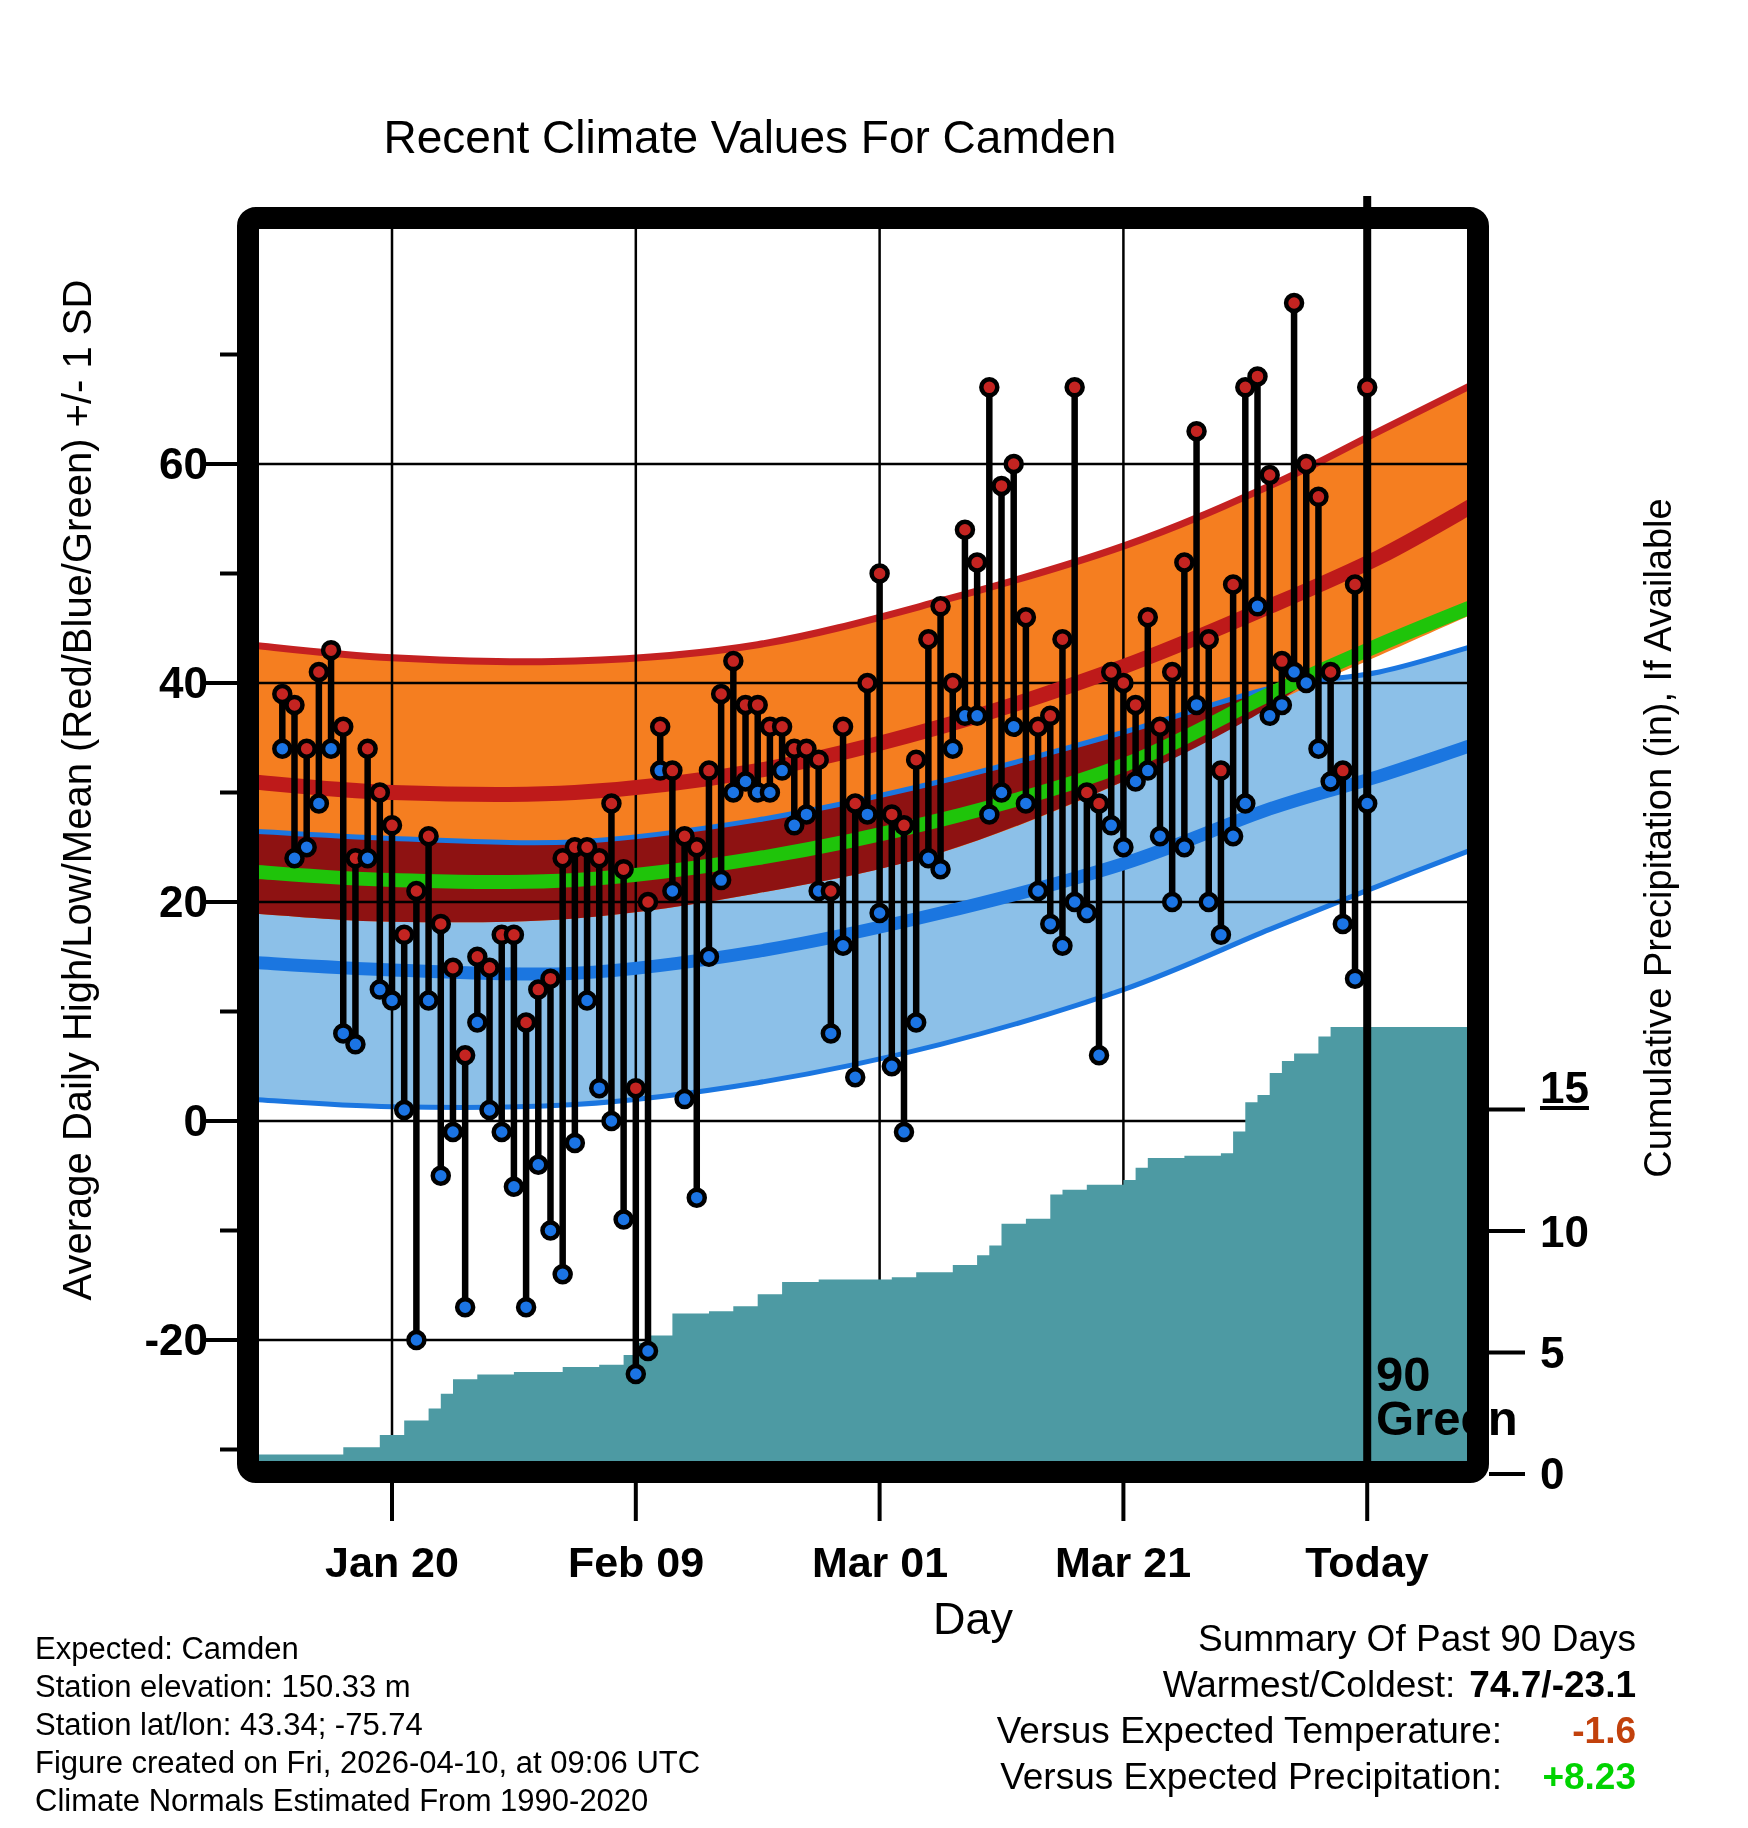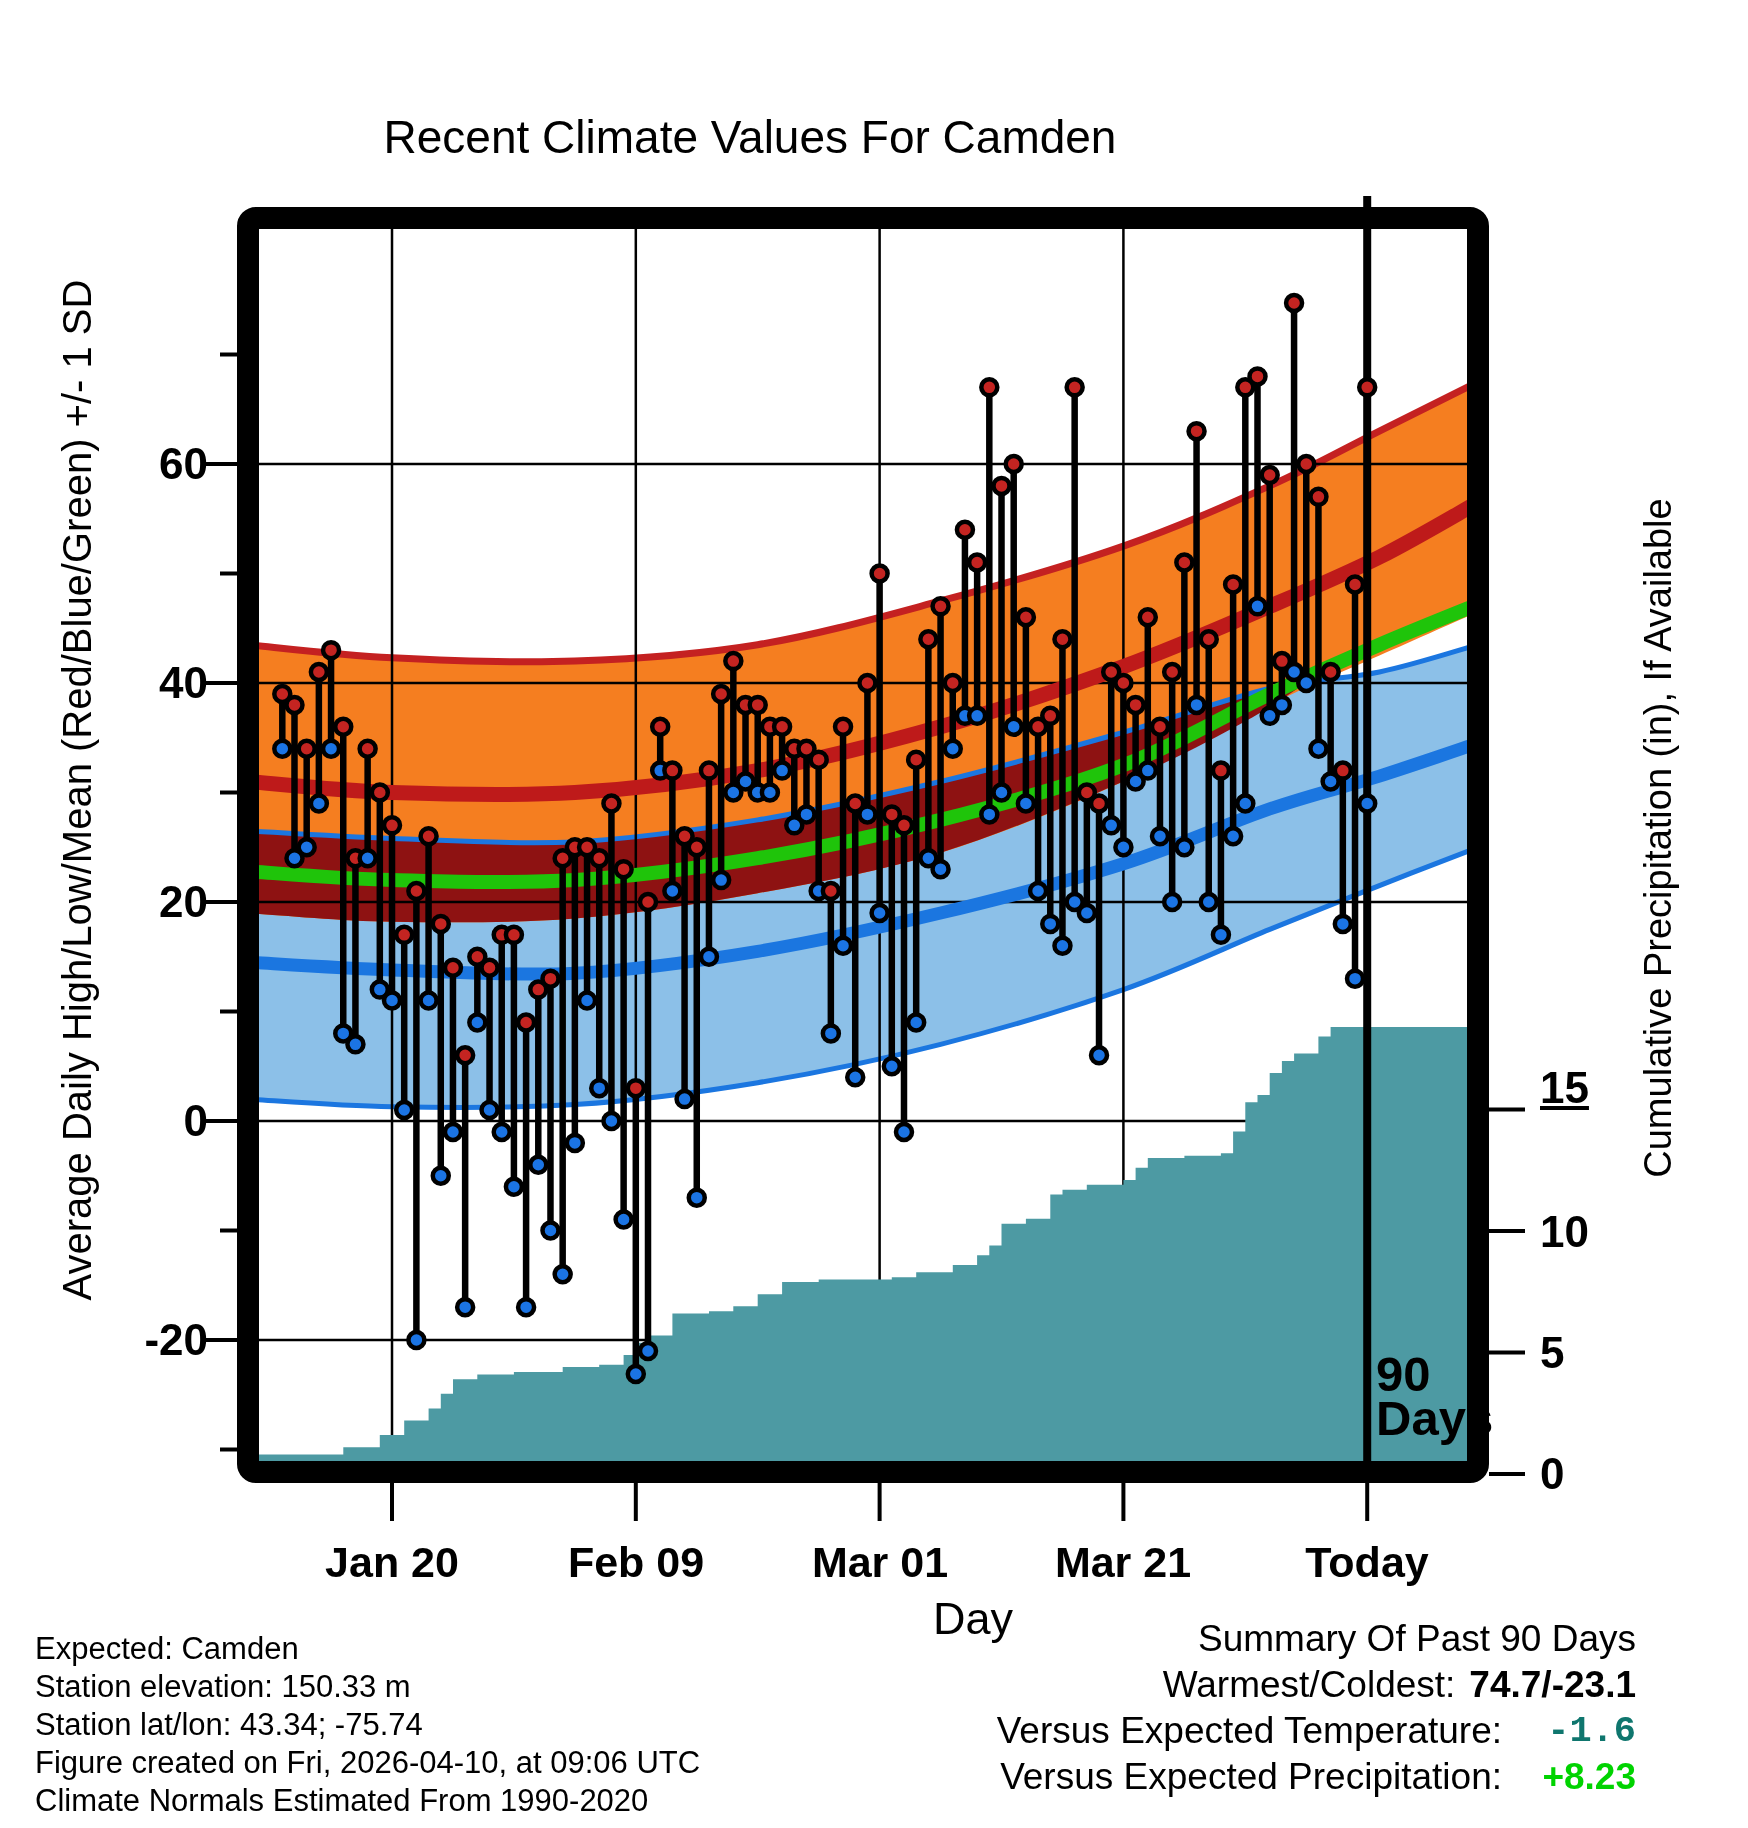--- a/index.html
+++ b/index.html
@@ -20,21 +20,21 @@
   .rt0{left:1540px;top:1060px;text-decoration:underline;} .rt1{left:1540px;top:1204px;}
   .rt2{left:1540px;top:1325px;} .rt3{left:1540px;top:1446px;}
   .xtick{width:240px;text-align:center;font-size:43px;font-weight:600;top:1538px;}
   .xt0{left:272px;} .xt1{left:516px;} .xt2{left:760px;} .xt3{left:1003px;} .xt4{left:1247px;}
   .marker{left:1376px;width:110px;font-size:49px;font-weight:700;line-height:44px;}
   .mk1{top:1352px;} .mk2{top:1396px;}
   #footer{left:35px;top:1630px;font-size:31px;line-height:38px;}
   #summary{right:68px;top:1616px;text-align:right;font-size:37px;line-height:46px;}
   .sumrow{display:flex;justify-content:flex-end;gap:14px;}
   .sumval{min-width:120px;text-align:right;font-weight:700;}
-  .val-black{color:#000;} .val-blue{color:#0f766e;font-family:Liberation Mono, monospace;} .val-green{color:#00d300;}
+  .val-black{color:#000;} .val-blue{color:#c2410c;} .val-green{color:#00d300;}
 </style>
 </head>
 <body>
 
 <div id="page">
 
   <svg id="plot-svg" viewBox="0 0 1748 1828" xmlns="http://www.w3.org/2000/svg">
       <path d="M248.0,830.8 C272.0,832.1 337.5,836.7 392.0,838.5 C446.5,840.3 513.9,844.9 574.9,841.8 C635.8,838.7 696.8,829.9 757.7,819.9 C818.7,809.8 879.6,796.1 940.6,781.5 C1001.5,766.9 1068.6,747.8 1123.4,732.3 C1178.3,716.8 1227.0,698.5 1269.7,688.5 C1312.4,678.4 1344.7,679.3 1379.4,672.0 C1414.1,664.8 1461.6,649.2 1478.0,644.7 L1478.0,847.3 C1461.6,853.6 1414.1,871.9 1379.4,885.6 C1344.7,899.3 1312.4,912.0 1269.7,929.4 C1227.0,946.7 1178.3,970.4 1123.4,989.6 C1068.6,1008.8 1001.5,1028.8 940.6,1044.3 C879.6,1059.9 818.7,1072.6 757.7,1082.7 C696.8,1092.7 635.8,1100.6 574.9,1104.6 C513.9,1108.6 446.5,1107.7 392.0,1106.8 C337.5,1105.9 272.0,1100.4 248.0,1099.1 Z" fill="#8CC0E8" stroke="none"></path>
       <path d="M248.0,644.7 C272.0,646.9 337.5,655.1 392.0,657.8 C446.5,660.6 513.9,663.3 574.9,661.1 C635.8,658.9 696.8,654.7 757.7,644.7 C818.7,634.6 879.6,617.3 940.6,600.9 C1001.5,584.5 1068.6,565.3 1123.4,546.1 C1178.3,527.0 1227.0,505.1 1269.7,485.9 C1312.4,466.7 1344.7,448.5 1379.4,431.1 C1414.1,413.8 1461.6,390.1 1478.0,381.9 L1478.0,611.8 C1461.6,619.1 1414.1,640.1 1379.4,655.6 C1344.7,671.1 1312.4,683.9 1269.7,704.9 C1227.0,725.9 1178.3,756.9 1123.4,781.5 C1068.6,806.2 1001.5,834.1 940.6,852.7 C879.6,871.3 818.7,882.3 757.7,893.2 C696.8,904.2 635.8,913.7 574.9,918.4 C513.9,923.2 446.5,922.6 392.0,921.7 C337.5,920.8 272.0,914.4 248.0,913.0 Z" fill="#F57E20" stroke="none"></path>
       <path d="M248.0,830.8 C272.0,832.1 337.5,836.7 392.0,838.5 C446.5,840.3 513.9,844.9 574.9,841.8 C635.8,838.7 696.8,829.9 757.7,819.9 C818.7,809.8 879.6,796.1 940.6,781.5 C1001.5,766.9 1072.6,746.5 1123.4,732.3 C1174.2,718.0 1212.8,705.8 1245.3,696.1 C1277.8,686.5 1306.3,677.9 1318.4,674.2 L1318.4,674.2 C1306.3,682.1 1277.8,703.4 1245.3,721.3 C1212.8,739.2 1174.2,759.6 1123.4,781.5 C1072.6,803.4 1001.5,834.1 940.6,852.7 C879.6,871.3 818.7,882.3 757.7,893.2 C696.8,904.2 635.8,913.7 574.9,918.4 C513.9,923.2 446.5,922.6 392.0,921.7 C337.5,920.8 272.0,914.4 248.0,913.0 Z" fill="#8E1212" stroke="none"></path>
@@ -365,21 +365,21 @@
   <div class="abs rtick rt2">5</div>
   <div class="abs rtick rt3">0</div>
 
   <div class="abs xtick xt0">Jan 20</div>
   <div class="abs xtick xt1">Feb 09</div>
   <div class="abs xtick xt2">Mar 01</div>
   <div class="abs xtick xt3">Mar 21</div>
   <div class="abs xtick xt4">Today</div>
 
   <div class="abs marker mk1">90</div>
-  <div class="abs marker mk2">Days</div>
+  <div class="abs marker mk2">Green</div>
 
   <div class="abs" id="footer">
     <div>Expected: Camden</div>
     <div>Station elevation: 150.33 m</div>
     <div>Station lat/lon: 43.34; -75.74</div>
     <div>Figure created on Fri, 2026-04-10, at 09:06 UTC</div>
     <div>Climate Normals Estimated From 1990-2020</div>
   </div>
 
   <div class="abs" id="summary">

